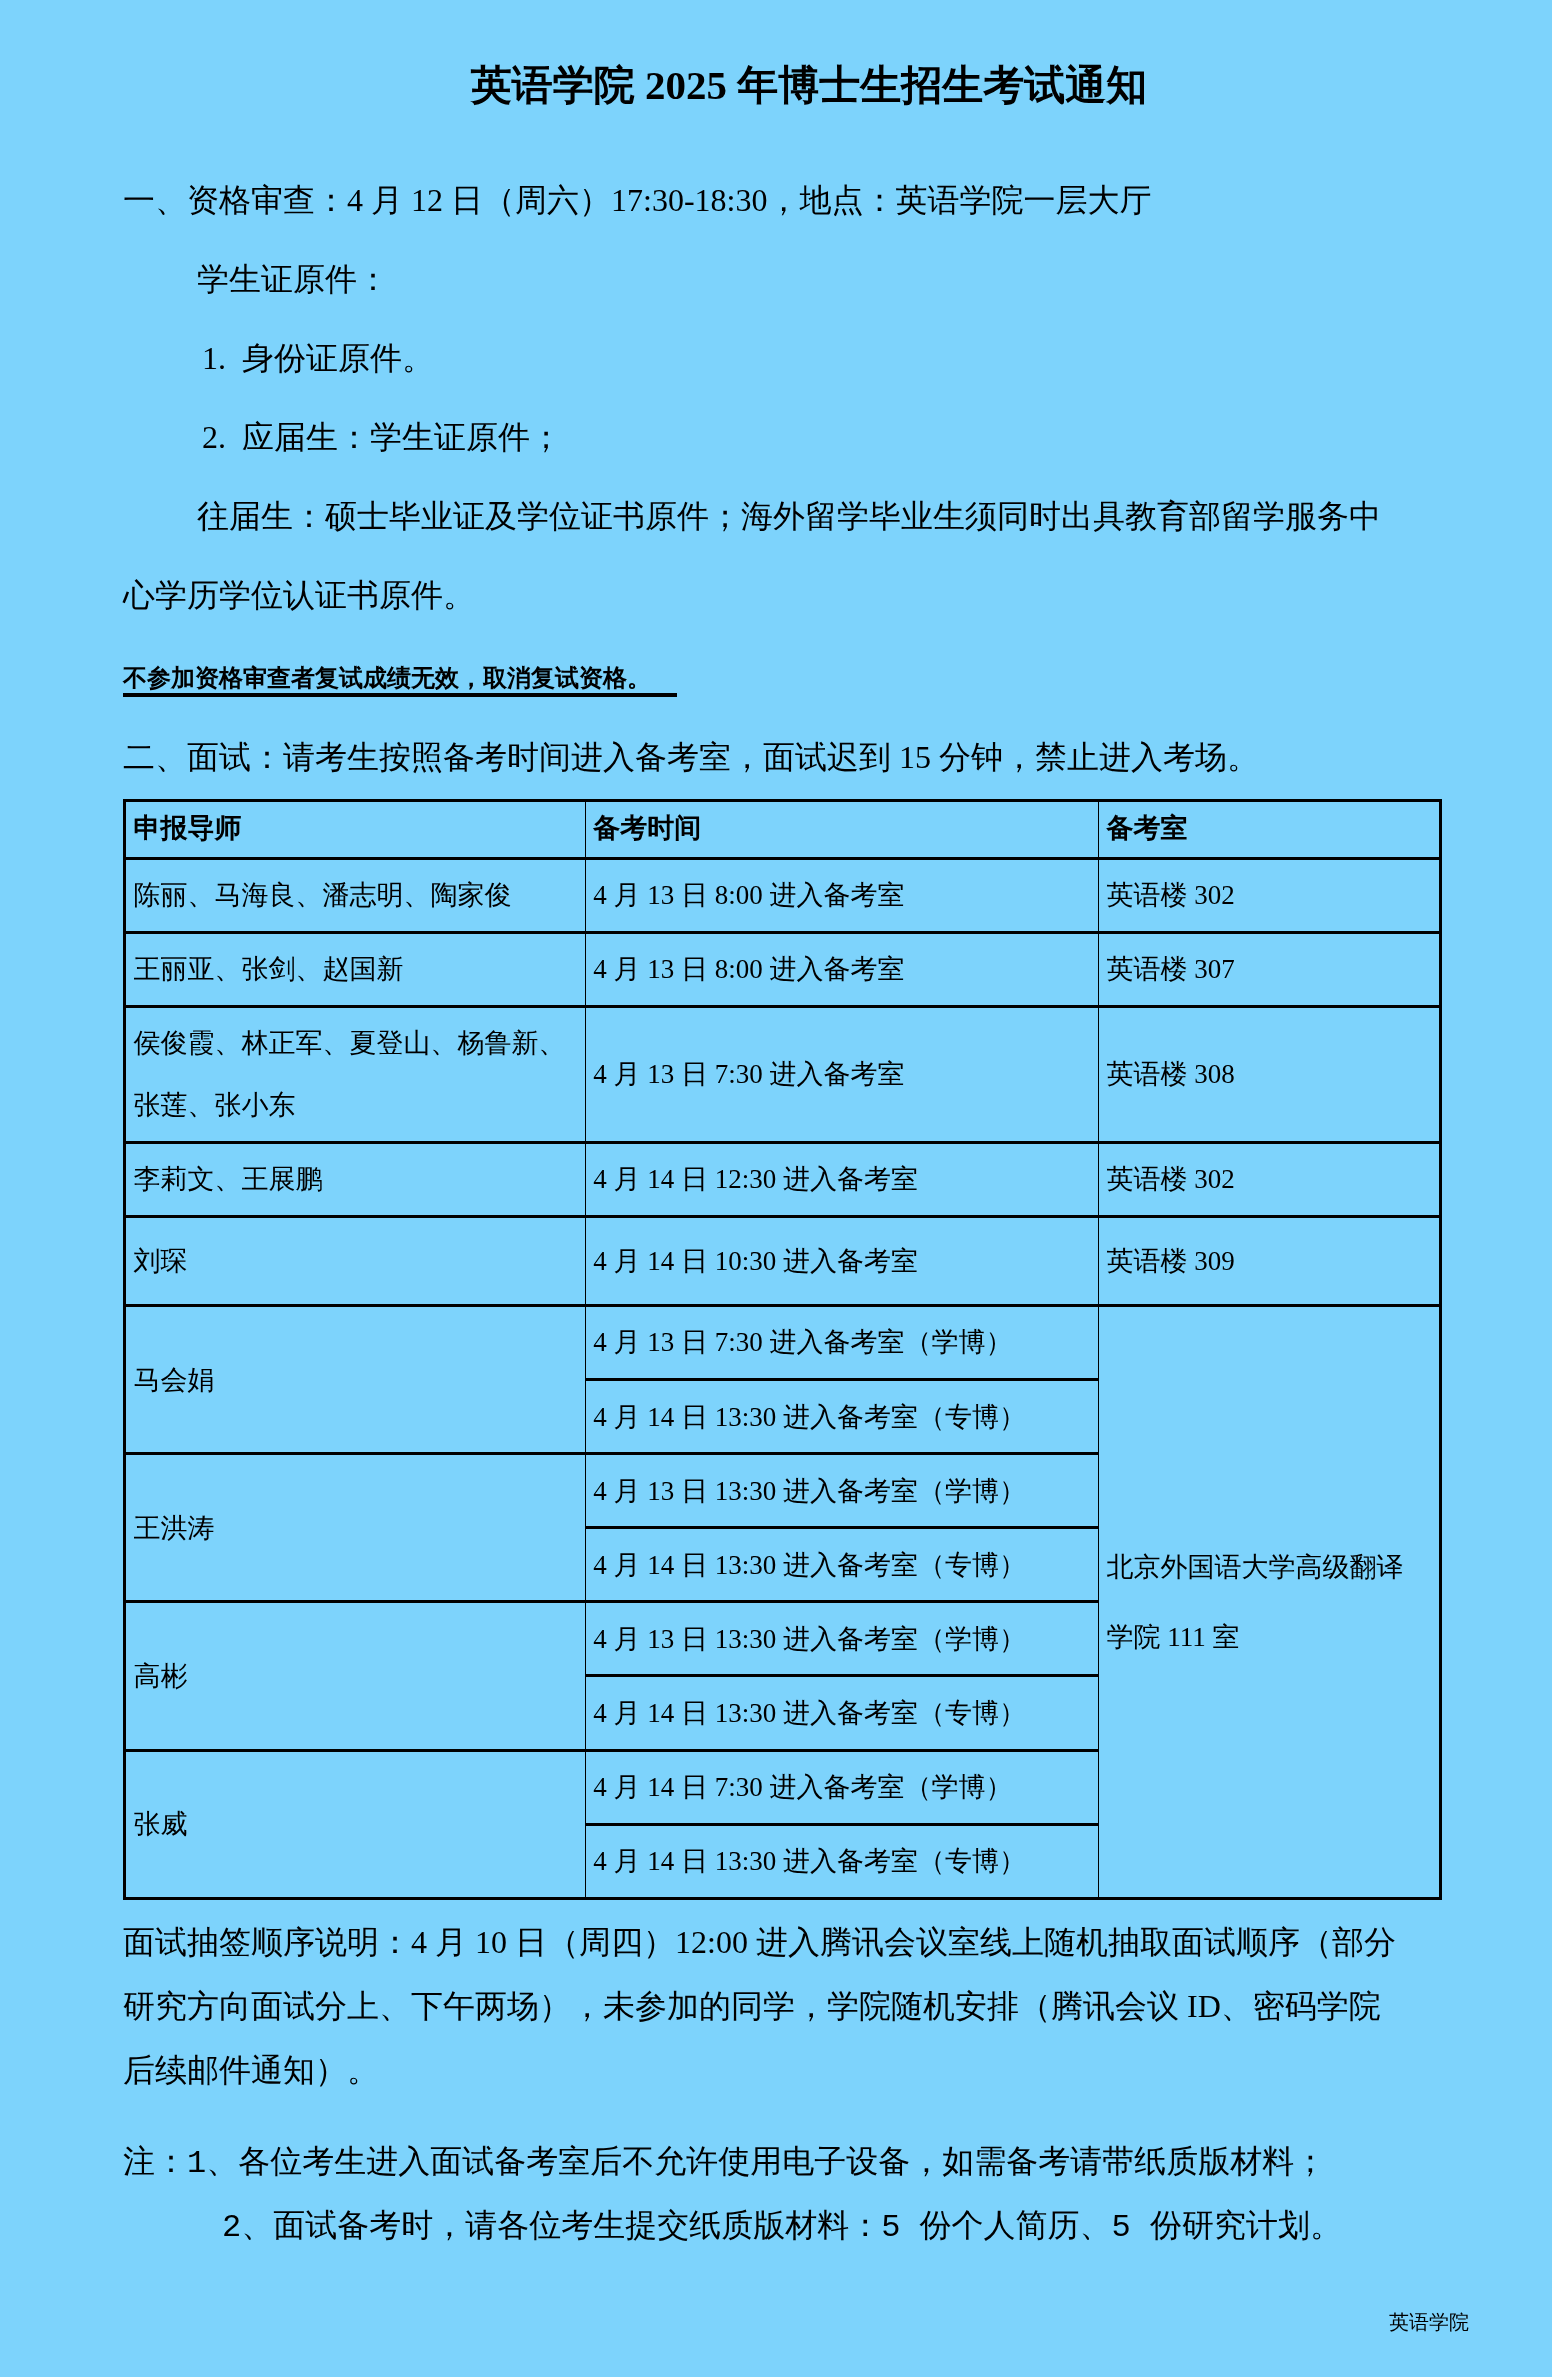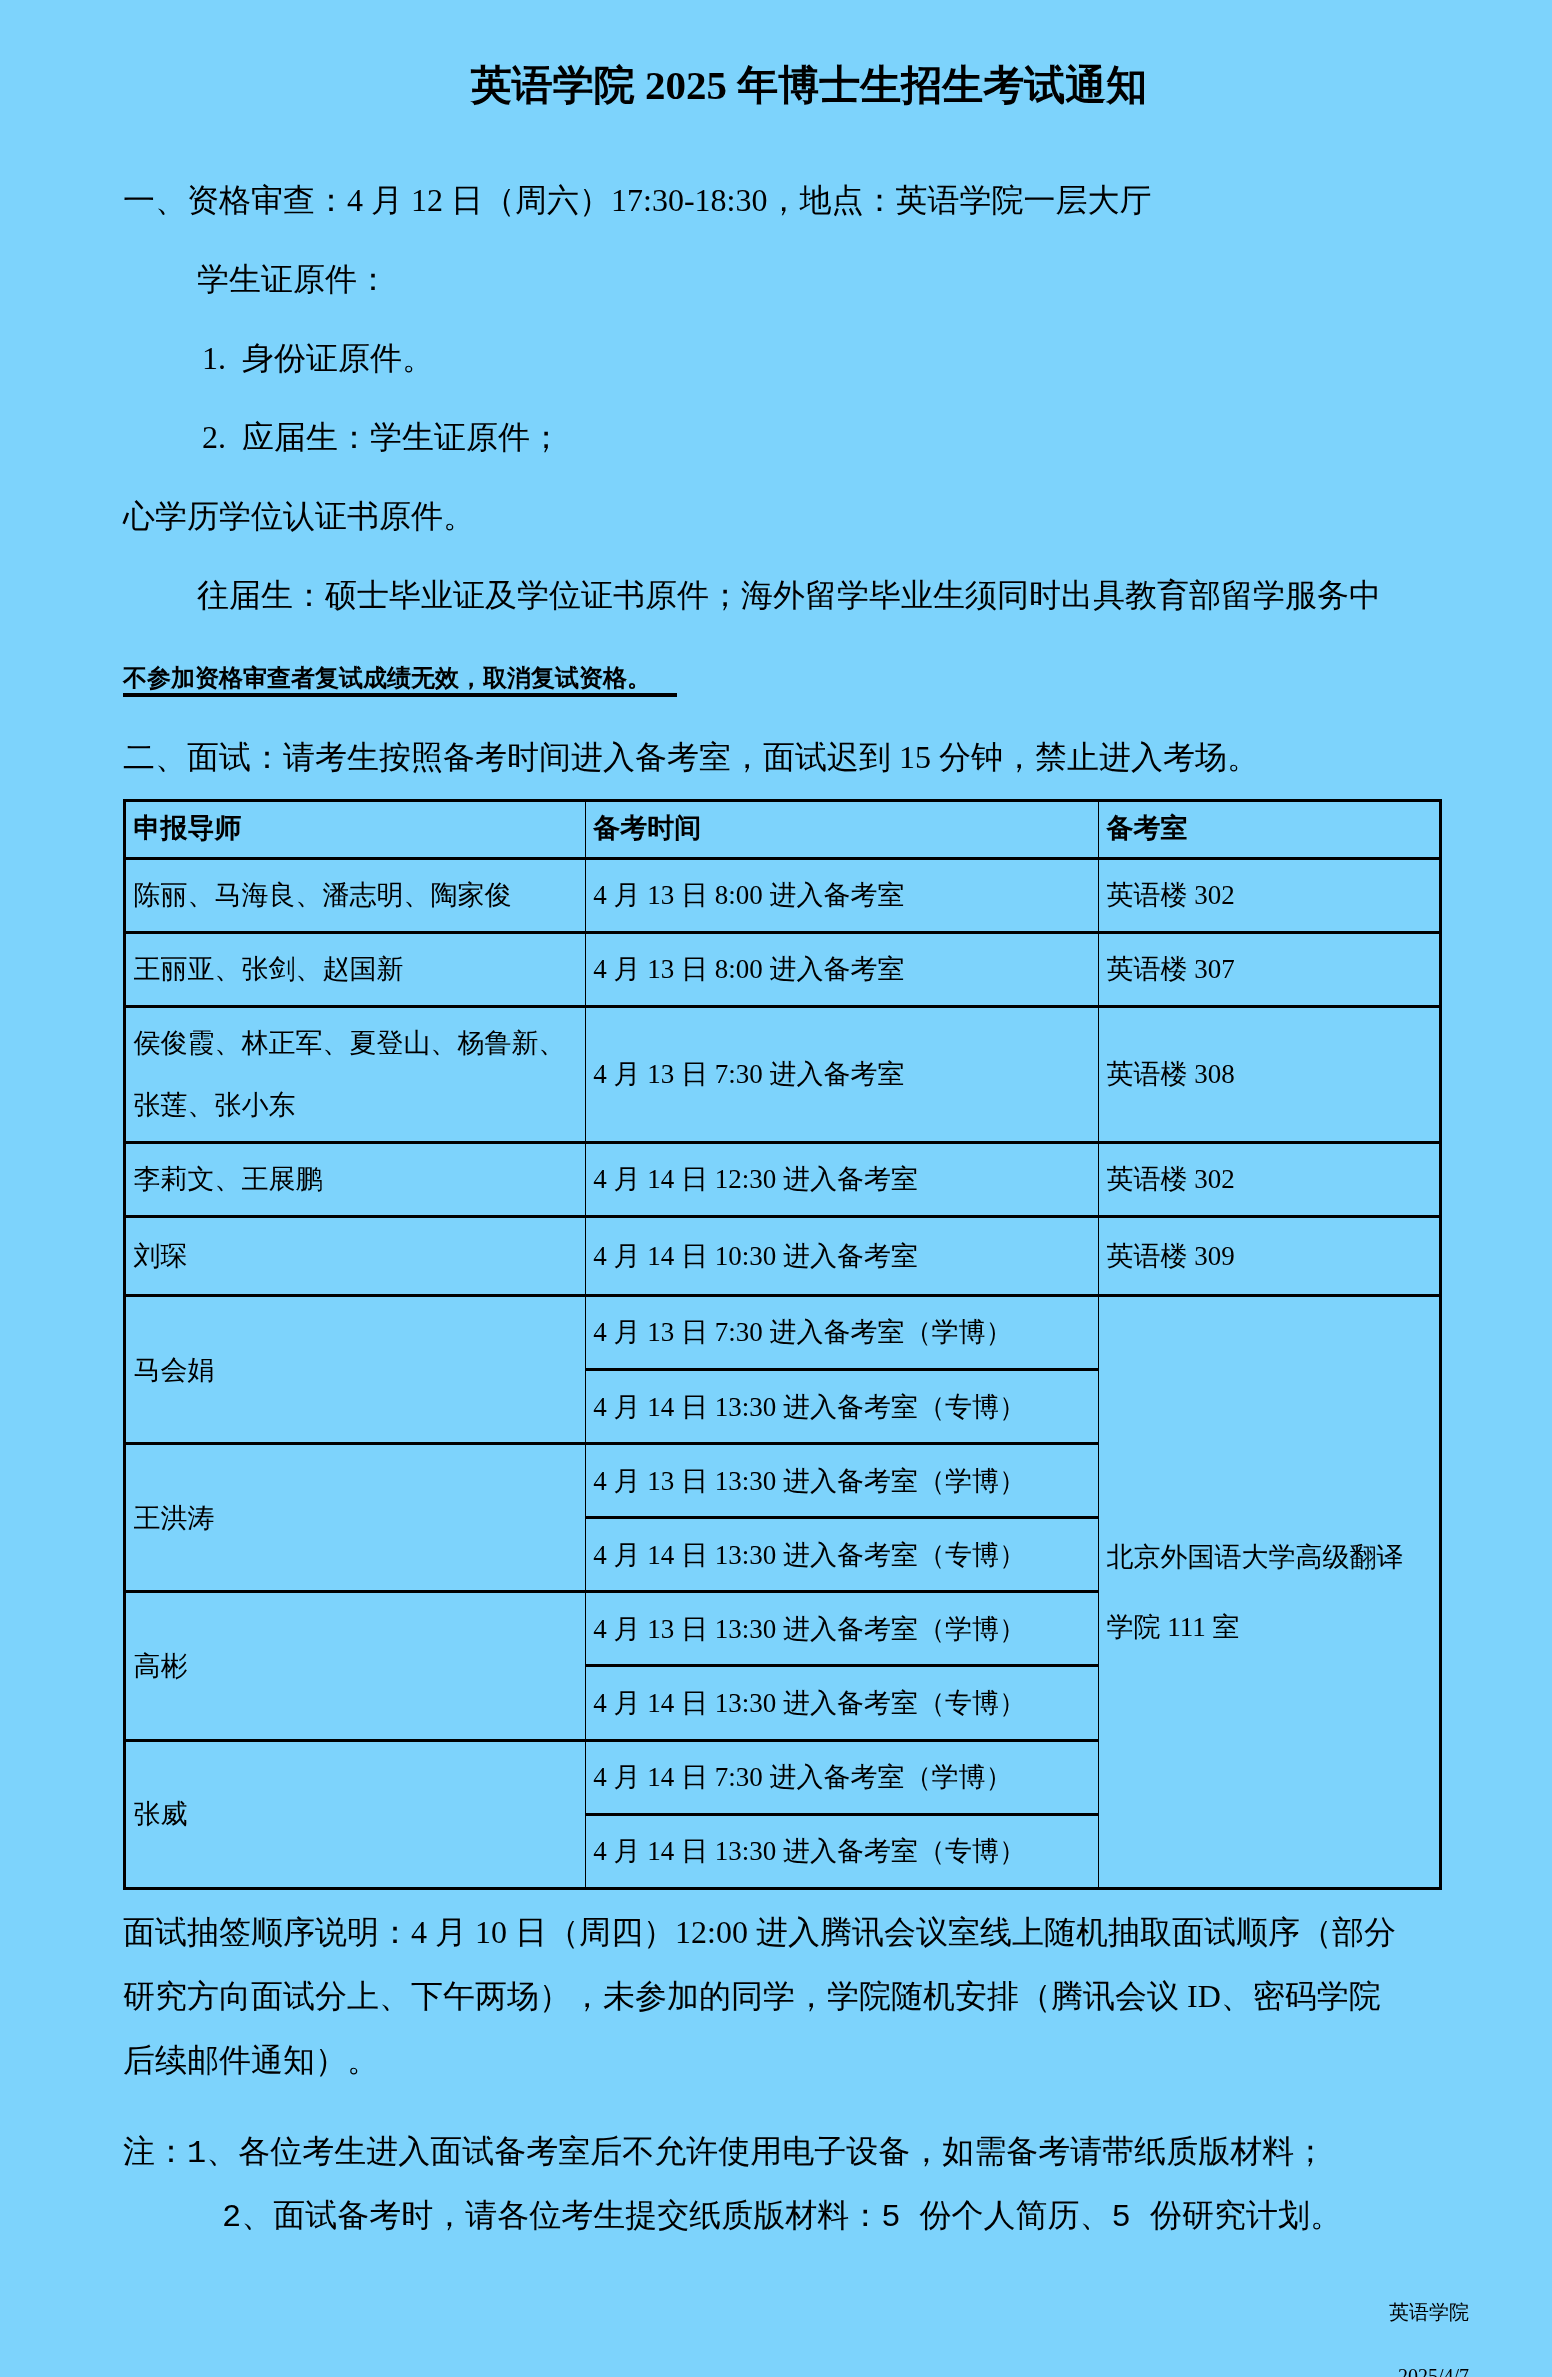--- a/index.html
+++ b/index.html
@@ -66,21 +66,21 @@
   col.c1 { width: 35%; }
   col.c2 { width: 39%; }
   col.c3 { width: 26%; }
   td.time-cell {
     text-align: left;
     padding-left: 21px;
   }
   tr.r-single td { height: 65px; }
   tr.r-2 td { height: 74px; }
   tr.r-tall td { height: 112px; }
-  tr.r-liu td { height: 79px; }
+  tr.r-liu td { height: 89px; }
   tr.sub td { height: 70px; }
   .room-merged-inner {
     display: inline-block;
     max-width: 312px;
     line-height: 2.6;
   }
   .after-table { margin-top: 10.6px; }
   .tight-para {
     font-size: 32px;
     line-height: 64px;
@@ -107,23 +107,23 @@
   <div class="doc-title">英语学院 2025 年博士生招生考试通知</div>
 
   <div class="para first-para">一、资格审查：4 月 12 日（周六）17:30-18:30，地点：英语学院一层大厅</div>
 
   <div class="para indent-1">学生证原件：</div>
 
   <div class="para indent-2">1.  身份证原件。</div>
 
   <div class="para indent-2">2.  应届生：学生证原件；</div>
 
+  <div class="para indent-1">往届生：硕士毕业证及学位证书原件；海外留学毕业生须同时出具教育部留学服务中</div>
+
   <div class="para">心学历学位认证书原件。</div>
-
-  <div class="para indent-1">往届生：硕士毕业证及学位证书原件；海外留学毕业生须同时出具教育部留学服务中</div>
 
   <div class="para warning-line"><span class="warning-underline">不参加资格审查者复试成绩无效，取消复试资格。</span></div>
 
   <div class="para">二、面试：请考生按照备考时间进入备考室，面试迟到 15 分钟，禁止进入考场。</div>
 
   <table class="schedule">
     <colgroup>
         <col class="c1">
         <col class="c2">
         <col class="c3">

